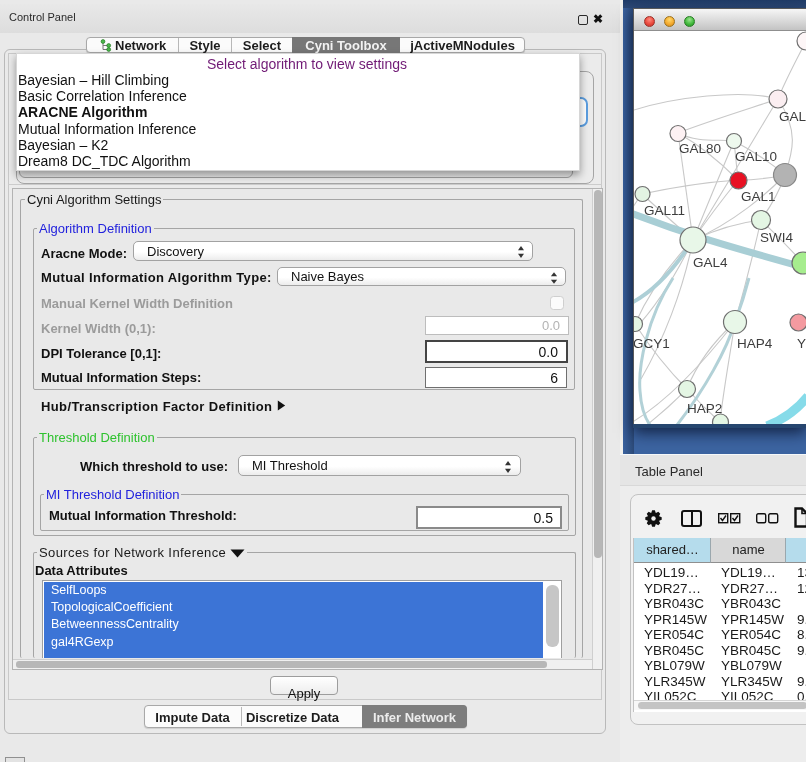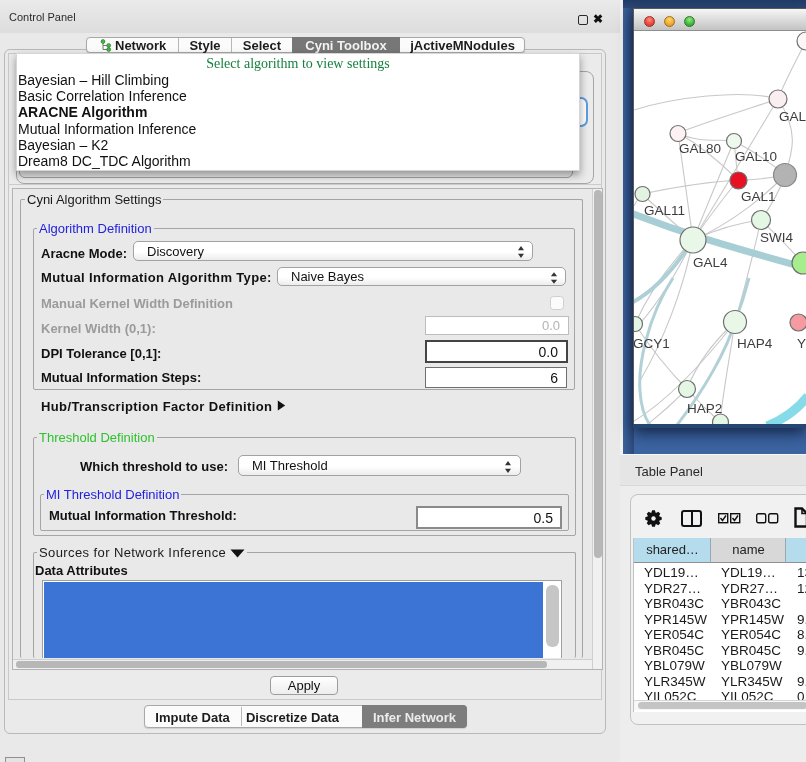--- a/index.html
+++ b/index.html
@@ -118,34 +118,35 @@
 <div class="field" style="left:416px;top:506px;width:146px;height:23px;border:2px solid #8a8a8a;color:#111;padding:2px 7px 0 0;font-size:14px;">0.5</div>
 
 <div class="gbox" style="left:33px;top:552px;width:543px;height:106px;border-bottom:none;"></div>
 <div class="gtitle" style="left:37px;top:545px;color:#1a1a1a;letter-spacing:0.4px;">Sources for Network Inference <svg width="15" height="9" viewBox="0 0 15 9" style="display:inline-block;vertical-align:-1px;">
       <path d="M0.5 0.5 L14.5 0.5 L7.5 8.5 Z" fill="#111"></path>
     </svg></div>
 <div class="abs b" style="left:35px;top:563px;font-size:13px;color:#111;">Data Attributes</div>
 
 <div class="abs" style="left:42px;top:580px;width:520px;height:78px;background:#fff;border:1px solid #9f9f9f;border-bottom:none;overflow:hidden;">
   <div style="position:absolute;left:1px;top:1px;width:499px;height:80px;background:#3c74d6;"></div>
+  <div style="position:absolute;left:8px;top:1px;font-size:12.5px;color:#fff;line-height:17.2px;">SelfLoops<br>TopologicalCoefficient<br>BetweennessCentrality<br>gal4RGexp</div>
   <div style="position:absolute;right:2px;top:4px;width:13px;height:62px;background:#c6c6c6;border-radius:6px;"></div>
 </div>
 
-<div class="abs" style="left:270px;top:676px;width:68px;height:19px;background:linear-gradient(#ffffff,#ededed);border:1px solid #9d9d9d;border-radius:4px;text-align:center;font-size:13px;color:#111;padding-top:1px;">Apply</div>
+<div class="abs" style="left:270px;top:676px;width:68px;height:19px;background:linear-gradient(#ffffff,#ededed);border:1px solid #9d9d9d;border-radius:4px;text-align:center;font-size:13px;color:#111;padding-top:9px;">Apply</div>
 
 <div class="abs" style="left:144px;top:705px;width:323px;height:23px;background:#fbfbfb;border:1px solid #a8a8a8;border-radius:4px;box-shadow:0 1px 1px rgba(0,0,0,0.12);"></div>
 <div class="abs" style="left:241px;top:707px;width:1px;height:19px;background:#b8b8b8;"></div>
 <div class="abs" style="left:362px;top:705px;width:105px;height:23px;background:#7d7d7d;border-radius:0 4px 4px 0;"></div>
 <div class="abs b" style="left:144px;top:710px;width:97px;text-align:center;font-size:13px;color:#1c1c1c;">Impute Data</div>
 <div class="abs b" style="left:241px;top:710px;width:103px;text-align:center;font-size:13px;color:#1c1c1c;">Discretize Data</div>
 <div class="abs b" style="left:362px;top:710px;width:105px;text-align:center;font-size:13px;color:#ececec;">Infer Network</div>
 
 <div class="abs" style="left:16px;top:53px;width:564px;height:118px;background:#ffffff;border:1px solid #d6d6d6;box-shadow:0 4px 8px rgba(0,0,0,0.38);"></div>
-<div class="abs" style="left:16px;top:56px;width:564px;text-align:center;font-size:14px;color:#15803d;font-family:Liberation Serif, serif;">Select algorithm to view settings</div>
+<div class="abs" style="left:25px;top:56px;width:564px;text-align:center;font-size:14px;color:#701a75;">Select algorithm to view settings</div>
 <div class="abs" style="left:18px;top:72px;font-size:14px;color:#111;line-height:16.2px;">Bayesian – Hill Climbing<br>Basic Correlation Inference<br><span class="b">ARACNE Algorithm</span><br>Mutual Information Inference<br>Bayesian – K2<br>Dream8 DC_TDC Algorithm</div>
 
 <div class="abs" style="left:5px;top:757px;width:20px;height:14px;border:1.5px solid #909090;background:#e3e3e3;"></div>
 
 <div class="abs" style="left:620px;top:0;width:186px;height:455px;background:#3c64a1;"></div>
 <div class="abs" style="left:622px;top:0;width:12px;height:455px;background:linear-gradient(to right,#3c64a1,#2c4a78);"></div>
 <div class="abs" style="left:622px;top:0;width:184px;height:8px;background:linear-gradient(#203c68,#2d4a77);"></div>
 <div class="abs" style="left:620px;top:0;width:2.5px;height:455px;background:#f2f1ed;"></div>
 
 <div class="abs" style="left:633px;top:8px;width:173px;height:419px;box-shadow:0 6px 14px rgba(5,15,40,0.75);border:1px solid #5a5a5a;border-right:none;"></div>

